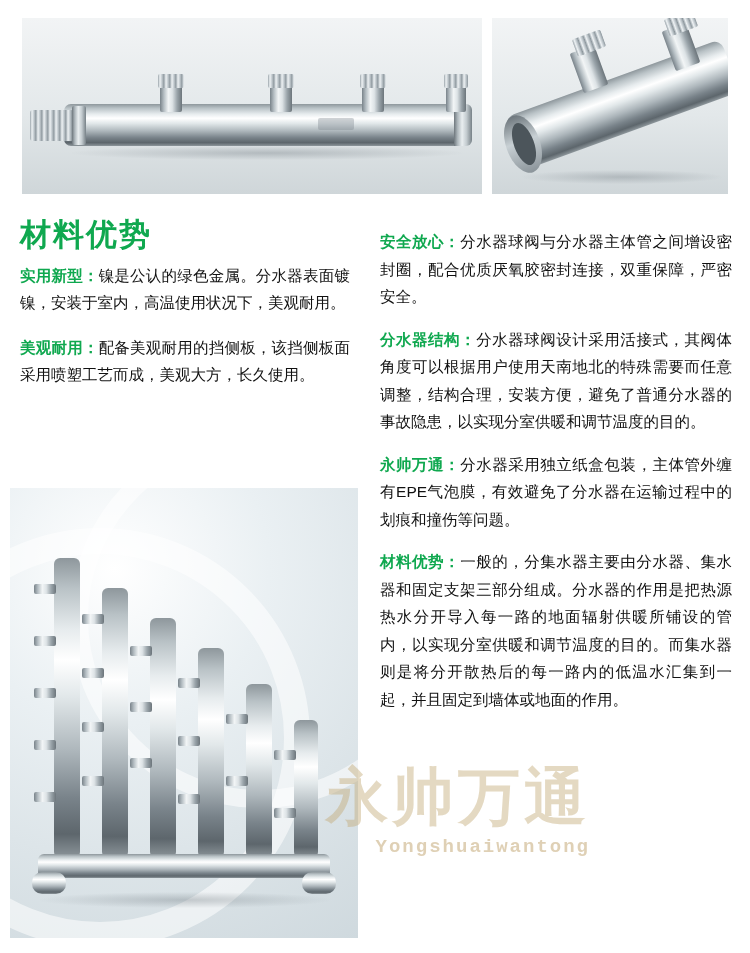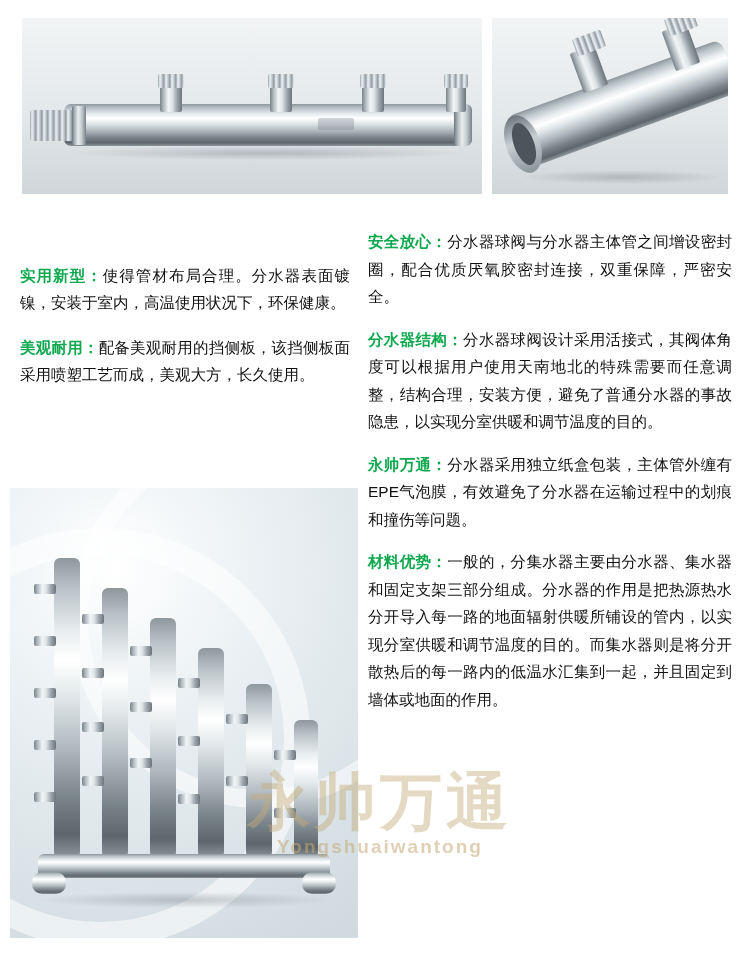--- a/index.html
+++ b/index.html
@@ -100,20 +100,21 @@
     top: 228px;
     left: 368px;
     width: 364px;
   }
   .right-col .para {
     font-size: 15.5px;
     line-height: 27.5px;
     color: #111111;
     margin-bottom: 15px;
     text-align: justify;
+    margin-left: 12px;
   }
 
   
   .bottom-photo {
     position: absolute;
     top: 488px;
     left: 10px;
     width: 348px;
     height: 450px;
     overflow: hidden;
@@ -130,22 +131,23 @@
     border-radius: 50%;
     border: 26px solid rgba(255,255,255,0.55);
   }
 
   
   .watermark {
     position: absolute;
     left: 170px;
     top: 770px;
     width: 420px;
-    text-align: center;
+    text-align: right;
     pointer-events: none;
+    font-family: Liberation Mono, monospace;
   }
   .wm-cn {
     font-size: 62px;
     font-weight: bold;
     color: rgba(196, 170, 120, 0.45);
     letter-spacing: 4px;
     line-height: 64px;
     white-space: nowrap;
   }
   .wm-en {
@@ -202,25 +204,26 @@
       <div class="metal-stub" style="left:84px; top:30px; width:26px; height:42px; transform:rotate(-20deg);"></div>
       <div class="thread" style="left:82px; top:16px; width:30px; height:18px; transform:rotate(-20deg);"></div>
 
       <div class="metal-stub" style="left:176px; top:8px; width:26px; height:42px; transform:rotate(-20deg);"></div>
       <div class="thread" style="left:174px; top:-4px; width:30px; height:18px; transform:rotate(-20deg);"></div>
 
       <div style="position:absolute;left:30px;top:152px;width:200px;height:14px;background:radial-gradient(ellipse at center, rgba(90,100,108,0.28) 0%, rgba(90,100,108,0) 72%);"></div>
     </div>
   </div>
 
+  <div class="sec-title">材料优势</div>
 
   <div class="left-col">
 
     <p class="para">
-      <span class="lead">实用新型：</span><span>使得管材布局合理。分水器表面镀镍，安装于室内，高温使用状况下，环保健康。</span>
+      <span class="lead">实用新型：</span><span>镍是公认的绿色金属。分水器表面镀镍，安装于室内，高温使用状况下，美观耐用。</span>
     </p>
 
     <p class="para">
       <span class="lead">美观耐用：</span><span>配备美观耐用的挡侧板，该挡侧板面采用喷塑工艺而成，美观大方，长久使用。</span>
     </p>
 
   </div>
 
   <div class="right-col">
 

